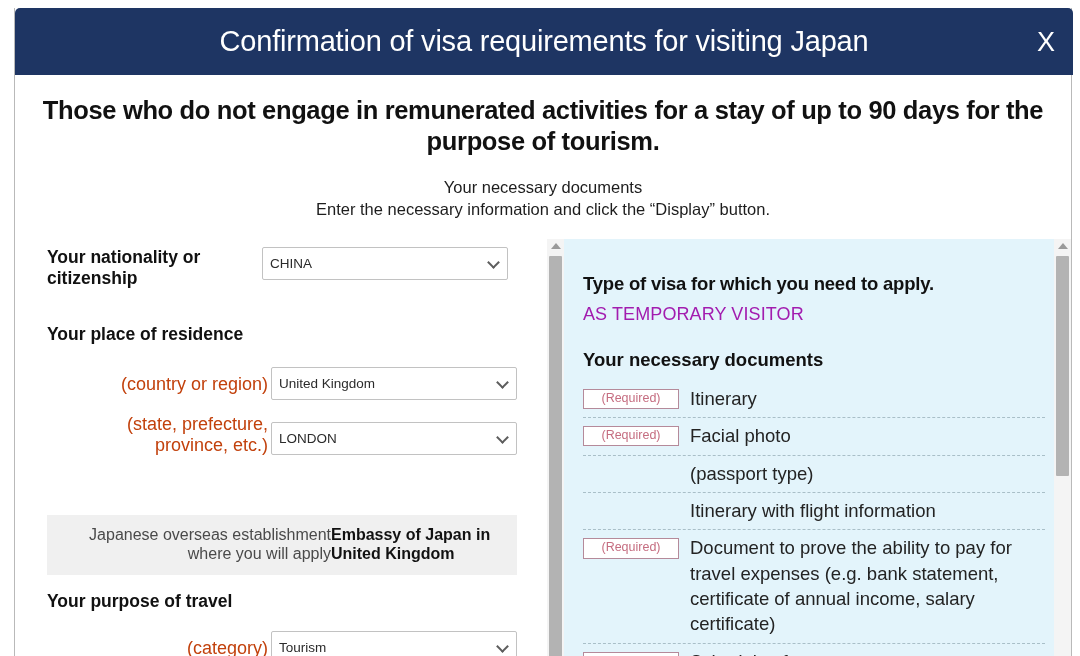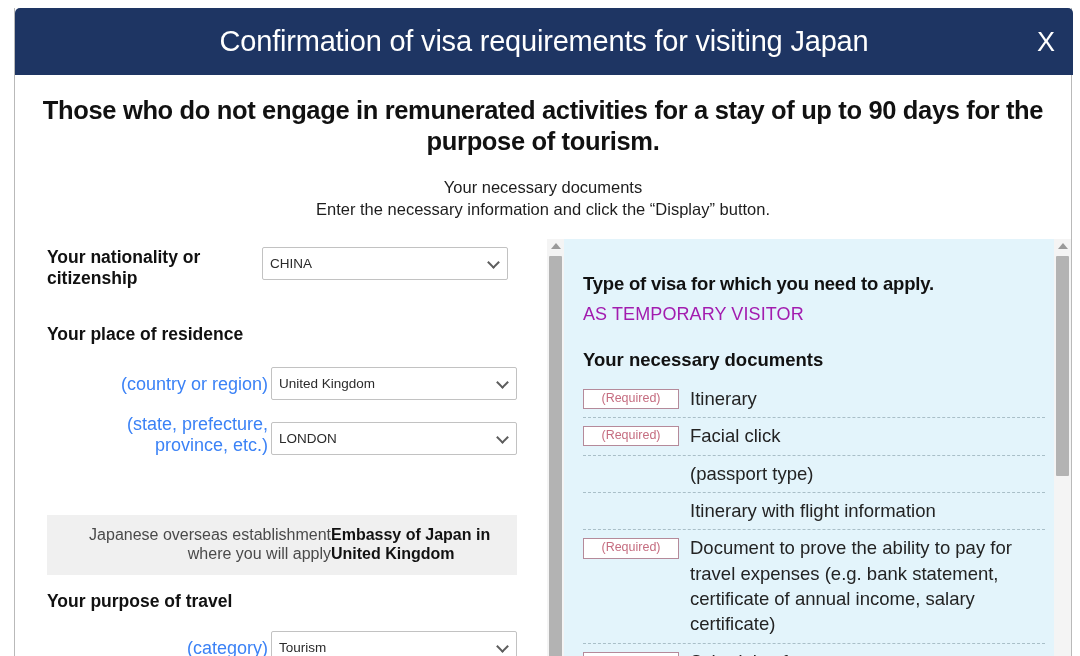--- a/index.html
+++ b/index.html
@@ -119,21 +119,21 @@
 
   .row {
     display: flex;
     align-items: flex-start;
     margin-bottom: 0;
   }
 
   .row-label-right {
     text-align: right;
     font-size: 18px;
-    color: #3b82f6;
+    color: #c2410c;
     line-height: 1.14;
     white-space: pre-line;
   }
 
   select.sel {
     box-sizing: border-box;
     height: 33px;
     border: 1px solid #c2c2c2;
     border-radius: 2px;
     background: #ffffff;
@@ -396,21 +396,21 @@
             <div class="result-h1">Type of visa for which you need to apply.</div>
             <div class="result-sub">AS TEMPORARY VISITOR</div>
             <div class="result-h2">Your necessary documents</div>
             <div class="doc-list" id="doc-list">
                 <div class="doc-item">
                   <span class="badge">(Required)</span>
                   <span class="doc-text">Itinerary</span>
                 </div>
                 <div class="doc-item">
                   <span class="badge">(Required)</span>
-                  <span class="doc-text">Facial click</span>
+                  <span class="doc-text">Facial photo</span>
                 </div>
                 <div class="doc-item">
                   <span class="badge empty"></span>
                   <span class="doc-text">(passport type)</span>
                 </div>
                 <div class="doc-item">
                   <span class="badge empty"></span>
                   <span class="doc-text">Itinerary with flight information</span>
                 </div>
                 <div class="doc-item">

